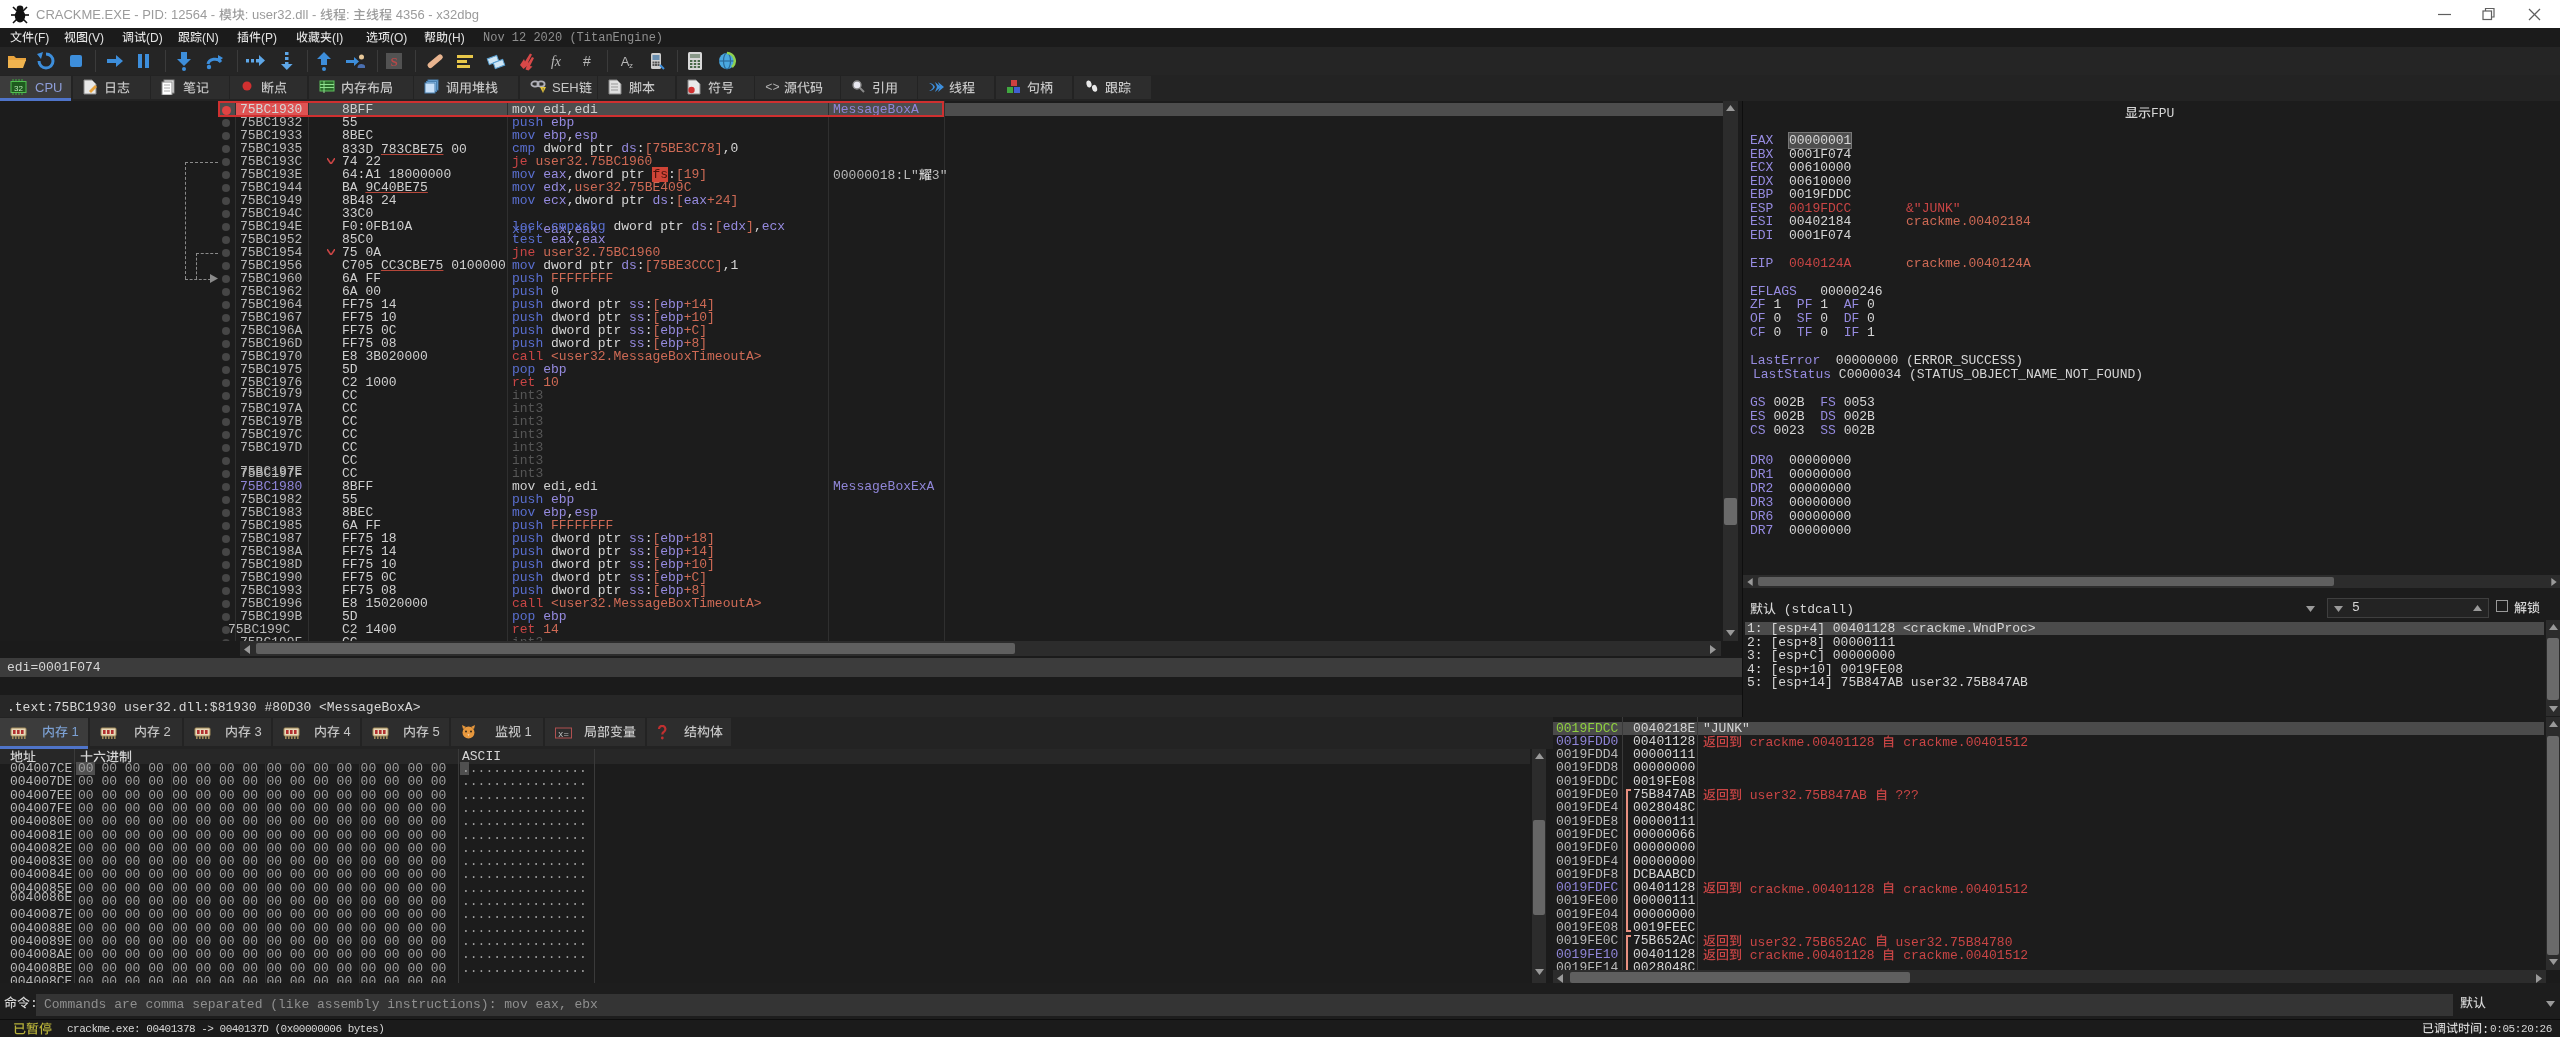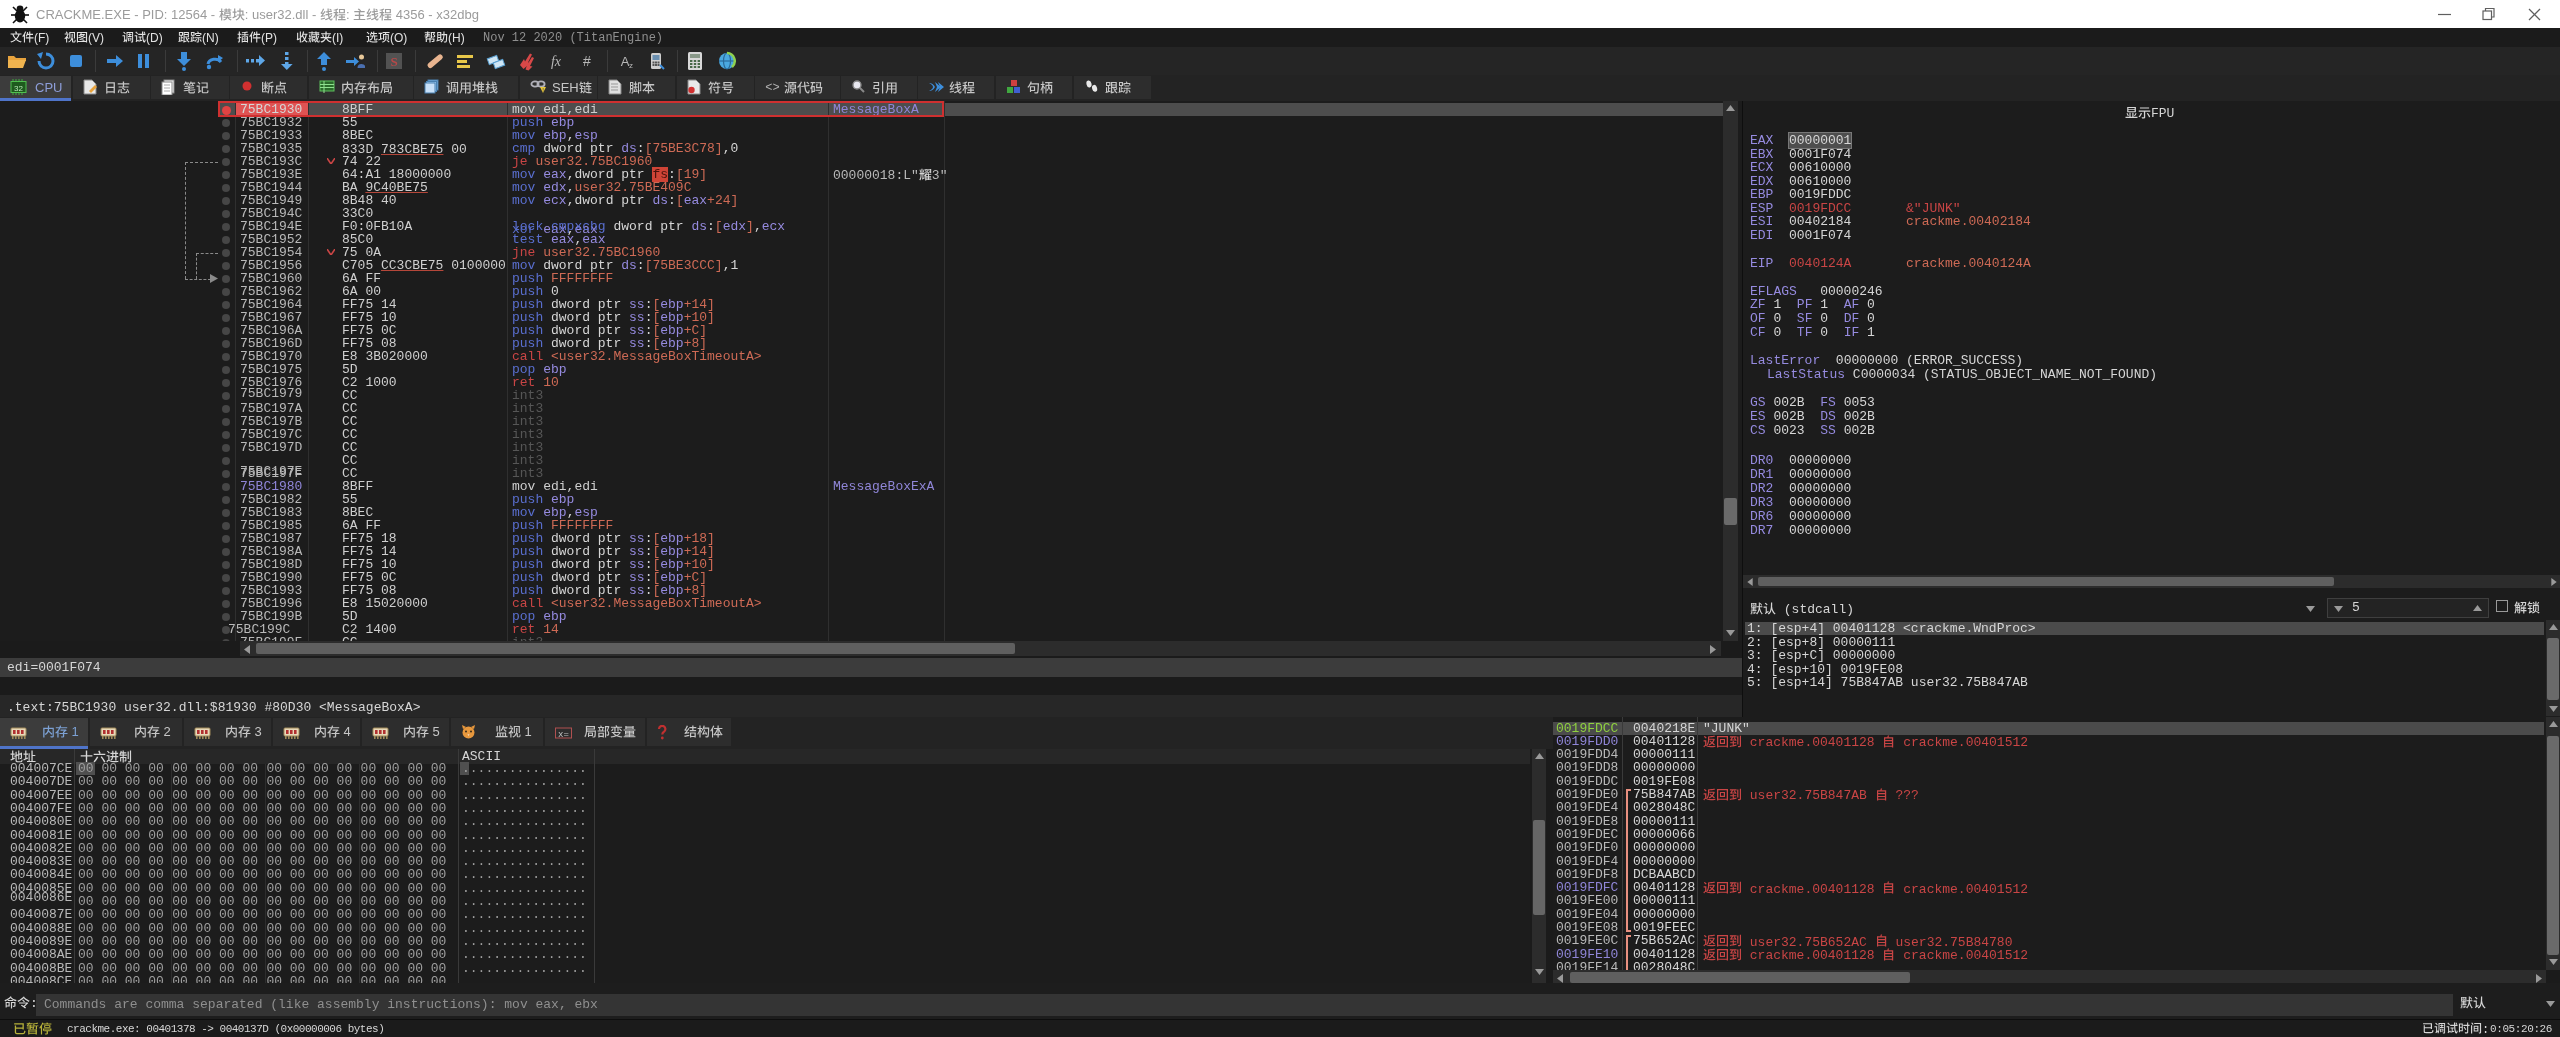--- a/index.html
+++ b/index.html
@@ -412,21 +412,21 @@
     <div class="t" style="left:512px;top:67.0px"><span class="cb">mov </span><span class="cv">eax</span><span class="cw">,dword ptr </span><span class="fs">fs</span><span class="cw">:</span><span class="cs">[19]</span></div>
     <div class="t" style="left:833px;top:67.0px"><span class="ca">00000018:L"</span><svg style="vertical-align:-1.6px" width="13" height="13" viewBox="0 0 13 13" fill="currentColor">
         <path transform="translate(0.0,0)" d="M5.7 0.9H8.7V5.2H7.7V1.7H5.7ZM9.1 0.9H12.2V5.2H11.1V1.7H9.1ZM2.4 0.7H3.5V5.6H2.4ZM0.5 5H5.6V6.2H0.5ZM1.6 5.6H2.6Q2.6 7.1 2.5 8.4Q2.4 9.7 2.1 10.7Q1.7 11.7 1.1 12.4Q1 12.2 0.8 11.9Q0.5 11.7 0.3 11.5Q0.9 10.9 1.1 10.1Q1.4 9.2 1.5 8.1Q1.5 7 1.6 5.6ZM0.6 1.7 1.4 1.5Q1.5 1.9 1.7 2.5Q1.8 3 1.9 3.5Q2 4 2.1 4.4L1.2 4.7Q1.1 4.3 1.1 3.7Q1 3.2 0.8 2.7Q0.7 2.1 0.6 1.7ZM4.5 1.4 5.5 1.6Q5.3 2.1 5.2 2.7Q5 3.2 4.8 3.8Q4.6 4.3 4.5 4.7L3.7 4.5Q3.9 4 4 3.5Q4.2 3 4.3 2.4Q4.4 1.9 4.5 1.4ZM6.8 7.9H12.1V8.7H6.8ZM6.8 9.5H12.1V10.4H6.8ZM6.7 11.2H12.5V12.1H6.7ZM9 6.7H10V11.7H9ZM7.3 6.3H12.3V7.1H7.3V12.5H6.2V7.3L7.2 6.3ZM6.9 5.1 7.9 5.4Q7.5 6.3 6.9 7.2Q6.3 8.1 5.6 8.7Q5.5 8.6 5.4 8.5Q5.2 8.3 5.1 8.2Q5 8 4.9 7.9Q5.5 7.4 6 6.6Q6.6 5.9 6.9 5.1ZM3.4 11.6 3.2 10.6 3.6 10.2 5.7 9.3Q5.7 9.5 5.8 9.8Q5.8 10.1 5.9 10.2Q5.2 10.6 4.7 10.8Q4.3 11.1 4 11.2Q3.7 11.4 3.6 11.5Q3.4 11.5 3.4 11.6ZM8.6 5.4 9.5 5.1Q9.7 5.4 9.9 5.8Q10 6.1 10.2 6.4L9.2 6.8Q9.1 6.5 9 6.1Q8.8 5.7 8.6 5.4ZM3.4 11.6Q3.3 11.4 3.2 11.2Q3.1 10.9 2.9 10.7Q3.1 10.7 3.2 10.5Q3.4 10.3 3.4 9.9V5.7H4.4V10.7Q4.4 10.7 4.3 10.8Q4.1 10.9 3.9 11Q3.7 11.2 3.5 11.3Q3.4 11.5 3.4 11.6ZM8.9 4.3Q9.4 4.1 10.1 3.8Q10.9 3.5 11.6 3.1L11.8 3.9Q11.1 4.2 10.4 4.5Q9.8 4.8 9.2 5.1ZM9.2 2.5 9.7 1.9Q10 2.1 10.3 2.4Q10.6 2.7 10.8 2.9L10.2 3.5Q10.1 3.3 9.8 3Q9.4 2.7 9.2 2.5ZM5.4 4.3Q5.9 4.1 6.6 3.8Q7.4 3.5 8.1 3.1L8.3 3.9Q7.6 4.2 7 4.5Q6.3 4.8 5.7 5.1ZM5.7 2.5 6.3 1.9Q6.5 2.2 6.9 2.5Q7.2 2.7 7.4 3L6.8 3.6Q6.6 3.3 6.3 3Q6 2.7 5.7 2.5Z"></path>
       </svg><span class="ca">3"</span></div>
     <div style="position:absolute;left:222px;top:82.5px;width:8px;height:8px;border-radius:4px;background:#464646"></div>
     <div class="t" style="left:240px;top:80.0px"><span class="ca">75BC1944</span></div>
     <div class="t cy" style="left:342px;top:80.0px">BA <span class="ub">9C40BE75</span></div>
     <div class="t" style="left:512px;top:80.0px"><span class="cb">mov </span><span class="cv">edx</span><span class="cw">,</span><span class="cs">user32.75BE409C</span></div>
     <div style="position:absolute;left:222px;top:95.5px;width:8px;height:8px;border-radius:4px;background:#464646"></div>
     <div class="t" style="left:240px;top:93.0px"><span class="ca">75BC1949</span></div>
-    <div class="t cy" style="left:342px;top:93.0px">8B48 40</div>
+    <div class="t cy" style="left:342px;top:93.0px">8B48 24</div>
     <div class="t" style="left:512px;top:93.0px"><span class="cb">mov </span><span class="cv">ecx</span><span class="cw">,dword ptr </span><span class="cv">ds</span><span class="cw">:</span><span class="cs">[</span><span class="cv">eax</span><span class="cs">+24]</span></div>
     <div style="position:absolute;left:222px;top:108.5px;width:8px;height:8px;border-radius:4px;background:#464646"></div>
     <div class="t" style="left:240px;top:106.0px"><span class="ca">75BC194C</span></div>
     <div class="t cy" style="left:342px;top:106.0px">33C0</div>
     <div class="t" style="left:512px;top:122px"><span class="cb">xor </span><span class="cv">eax</span><span class="cw">,</span><span class="cv">eax</span></div>
     <div style="position:absolute;left:222px;top:121.5px;width:8px;height:8px;border-radius:4px;background:#464646"></div>
     <div class="t" style="left:240px;top:119.0px"><span class="ca">75BC194E</span></div>
     <div class="t cy" style="left:342px;top:119.0px">F0:0FB10A</div>
     <div class="t" style="left:512px;top:119.0px"><span class="cb">lock cmpxchg </span><span class="cw">dword ptr </span><span class="cv">ds</span><span class="cw">:</span><span class="cs">[</span><span class="cv">edx</span><span class="cs">]</span><span class="cw">,</span><span class="cv">ecx</span></div>
     <div style="position:absolute;left:222px;top:134.5px;width:8px;height:8px;border-radius:4px;background:#464646"></div>
@@ -976,21 +976,21 @@
     <div class="t" style="left:8px;top:87px"><span class="cv">EBP</span>  <span class="cw">0019FDDC</span></div>
     <div class="t" style="left:8px;top:100.5px"><span class="cv">ESP</span>  <span class="cr">0019FDCC</span>       <span class="cr">&amp;"JUNK"</span></div>
     <div class="t" style="left:8px;top:114px"><span class="cv">ESI</span>  <span class="cw">00402184</span>       <span class="cs">crackme.00402184</span></div>
     <div class="t" style="left:8px;top:127.5px"><span class="cv">EDI</span>  <span class="cw">0001F074</span></div>
     <div class="t" style="left:8px;top:155.5px"><span class="cv">EIP</span>  <span class="cr">0040124A</span>       <span class="cs">crackme.0040124A</span></div>
     <div class="t" style="left:8px;top:183.5px"><span class="cv">EFLAGS</span>   <span class="cw">00000246</span></div>
     <div class="t" style="left:8px;top:197px"><span class="cv">ZF</span> <span class="cw">1</span>  <span class="cv">PF</span> <span class="cw">1</span>  <span class="cv">AF</span> <span class="cw">0</span></div>
     <div class="t" style="left:8px;top:211px"><span class="cv">OF</span> <span class="cw">0</span>  <span class="cv">SF</span> <span class="cw">0</span>  <span class="cv">DF</span> <span class="cw">0</span></div>
     <div class="t" style="left:8px;top:225px"><span class="cv">CF</span> <span class="cw">0</span>  <span class="cv">TF</span> <span class="cw">0</span>  <span class="cv">IF</span> <span class="cw">1</span></div>
     <div class="t" style="left:8px;top:253px"><span class="cv">LastError</span>  <span class="cw">00000000 (ERROR_SUCCESS)</span></div>
-    <div class="t" style="left:25px;top:267px"><span class="cv">LastStatus</span> <span class="cw">C0000034 (STATUS_OBJECT_NAME_NOT_FOUND)</span></div>
+    <div class="t" style="left:11px;top:267px"><span class="cv">LastStatus</span> <span class="cw">C0000034 (STATUS_OBJECT_NAME_NOT_FOUND)</span></div>
     <div class="t" style="left:8px;top:295px"><span class="cv">GS</span> <span class="cw">002B</span>  <span class="cv">FS</span> <span class="cw">0053</span></div>
     <div class="t" style="left:8px;top:309px"><span class="cv">ES</span> <span class="cw">002B</span>  <span class="cv">DS</span> <span class="cw">002B</span></div>
     <div class="t" style="left:8px;top:323px"><span class="cv">CS</span> <span class="cw">0023</span>  <span class="cv">SS</span> <span class="cw">002B</span></div>
     <div class="t" style="left:8px;top:353px"><span class="cv">DR0</span>  <span class="cw">00000000</span></div>
     <div class="t" style="left:8px;top:367px"><span class="cv">DR1</span>  <span class="cw">00000000</span></div>
     <div class="t" style="left:8px;top:381px"><span class="cv">DR2</span>  <span class="cw">00000000</span></div>
     <div class="t" style="left:8px;top:395px"><span class="cv">DR3</span>  <span class="cw">00000000</span></div>
     <div class="t" style="left:8px;top:409px"><span class="cv">DR6</span>  <span class="cw">00000000</span></div>
     <div class="t" style="left:8px;top:423px"><span class="cv">DR7</span>  <span class="cw">00000000</span></div>
   </div>

